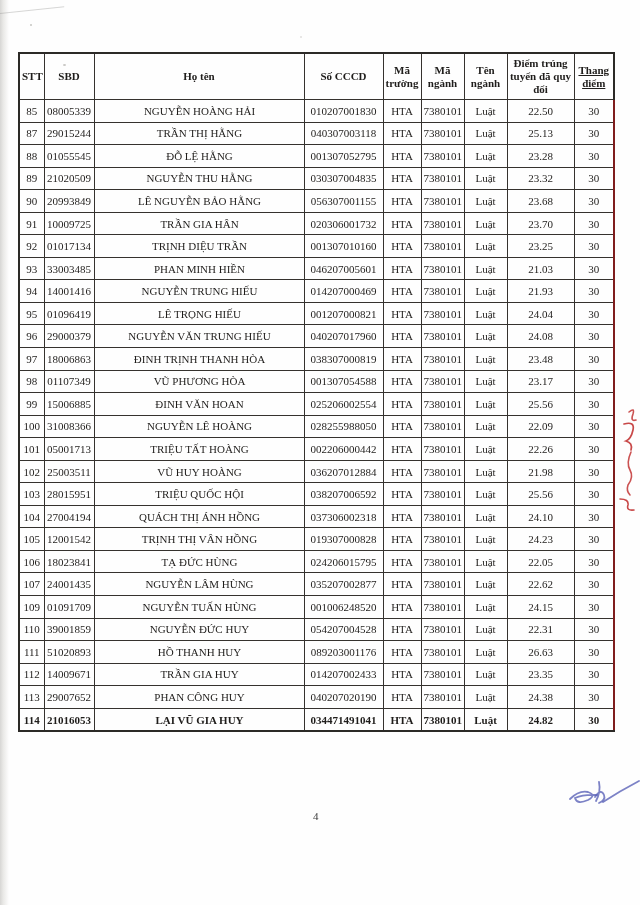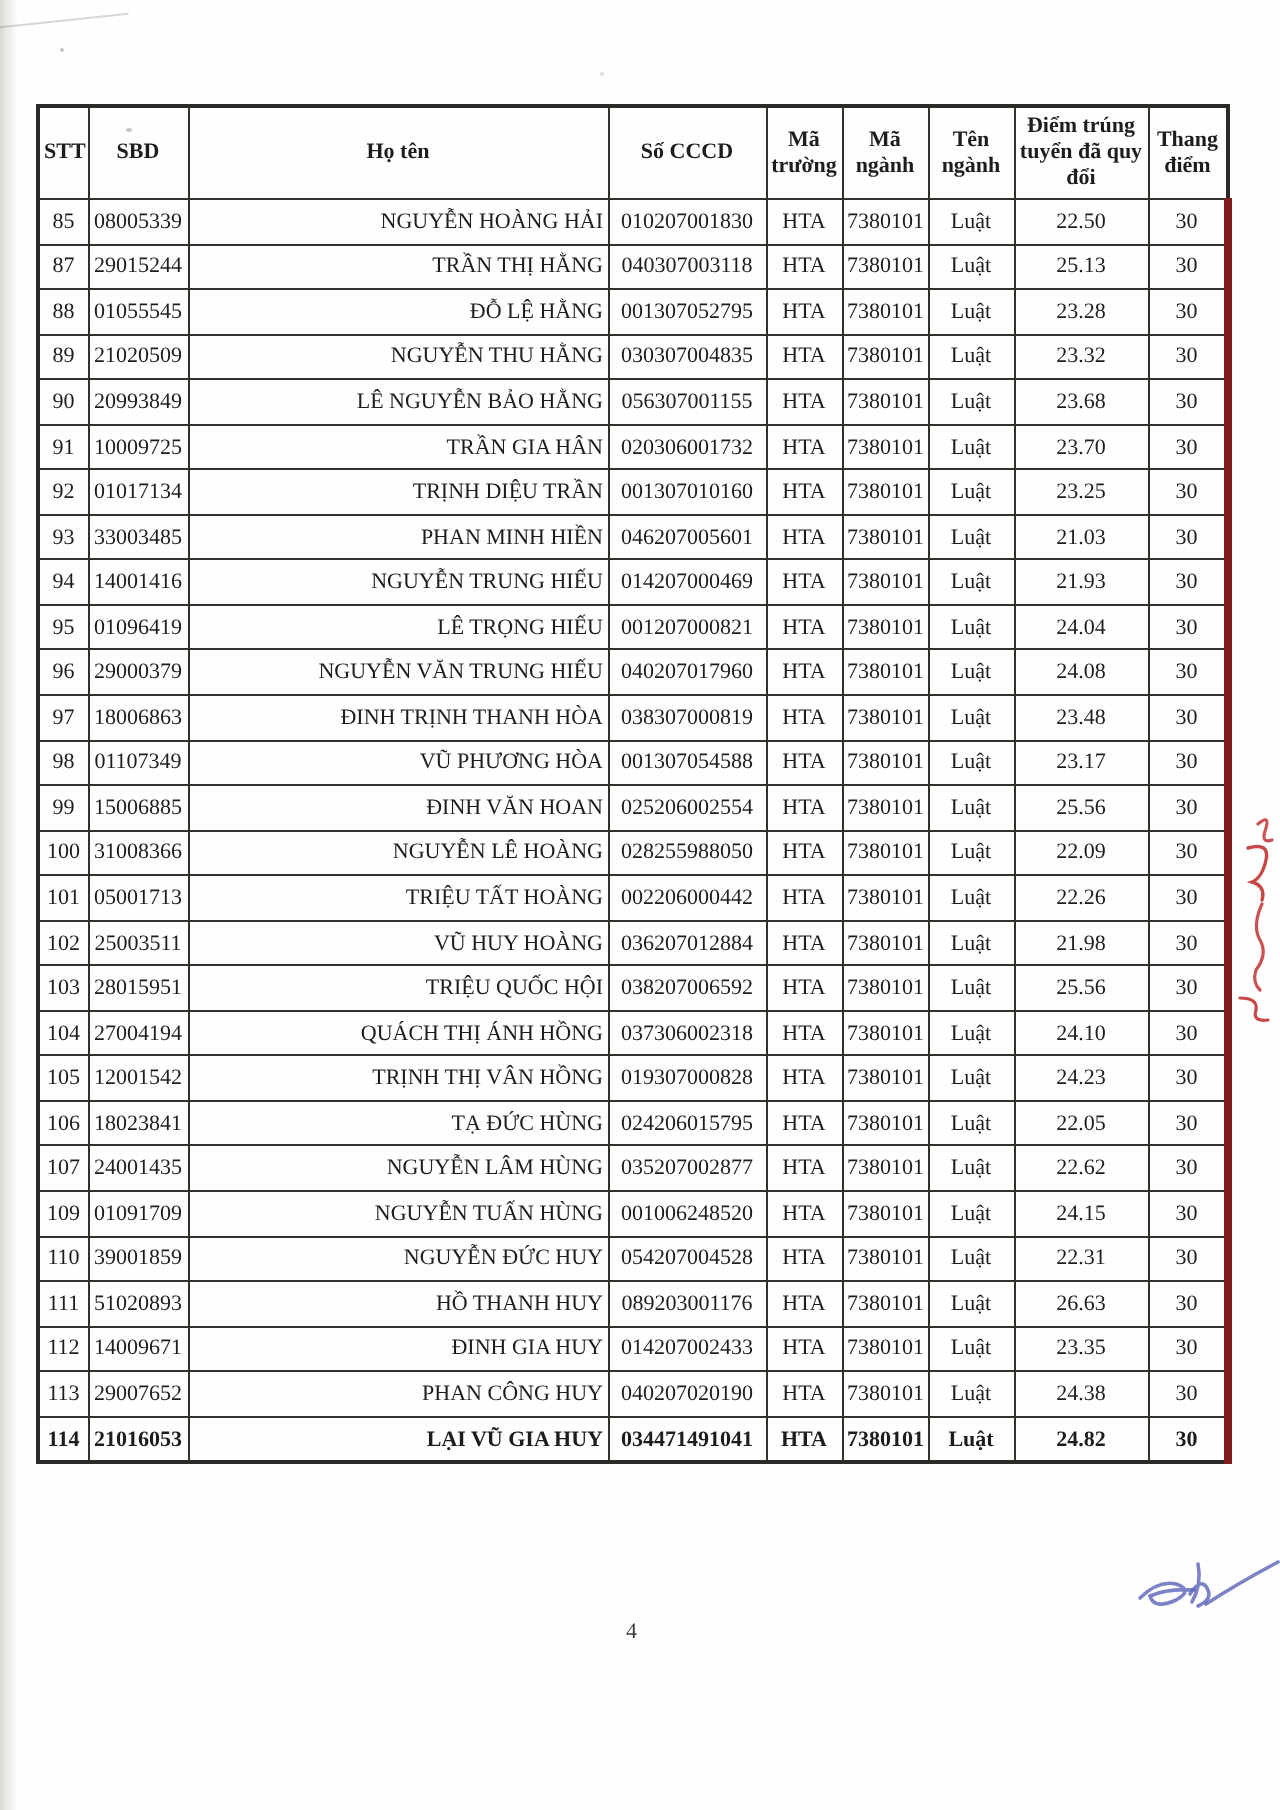--- a/index.html
+++ b/index.html
@@ -48,32 +48,32 @@
     height:43px;
     font-weight:bold;
     text-align:center;
     vertical-align:middle;
     line-height:1.18;
     padding:1px 2px;
     white-space:normal;
     border-top:2px solid #2c2a27;
   }
   table.results thead th:first-child{border-left:2px solid #2c2a27;}
-  table.results thead th:last-child{border-right:2px solid #2c2a27;}
+  table.results thead th:last-child{border-right:2px solid #2c2a27;text-decoration:underline;}
   table.results tbody td{
     height:21.55px;
     padding:0 2px;
     text-align:center;
     vertical-align:middle;
   }
   table.results tbody td.col-name{
-    text-align:right;padding-left:3px;
+    text-align:center;padding-left:3px;
   }
   table.results tbody tr td:first-child{border-left:2px solid #2c2a27;}
-  table.results tbody tr td:last-child{border-right:4px solid #7f1d1d;}
+  table.results tbody tr td:last-child{border-right:2px solid #7f1d1d;}
   table.results tbody tr:last-child td{border-bottom:2px solid #2c2a27;font-weight:bold;}
 
   .page-number{
     position:absolute;left:313px;top:810px;
     font-size:11px;color:#3a3a3a;
   }
   .pen{position:absolute;pointer-events:none;}
   .pen.red{left:608px;top:400px;}
   .pen.blue{left:550px;top:770px;}
 </style>
@@ -385,21 +385,21 @@
           <td>089203001176</td>
           <td>HTA</td>
           <td>7380101</td>
           <td>Luật</td>
           <td>26.63</td>
           <td>30</td>
         </tr>
         <tr>
           <td>112</td>
           <td>14009671</td>
-          <td class="col-name">ĐINH GIA HUY</td>
+          <td class="col-name">TRẦN GIA HUY</td>
           <td>014207002433</td>
           <td>HTA</td>
           <td>7380101</td>
           <td>Luật</td>
           <td>23.35</td>
           <td>30</td>
         </tr>
         <tr>
           <td>113</td>
           <td>29007652</td>

